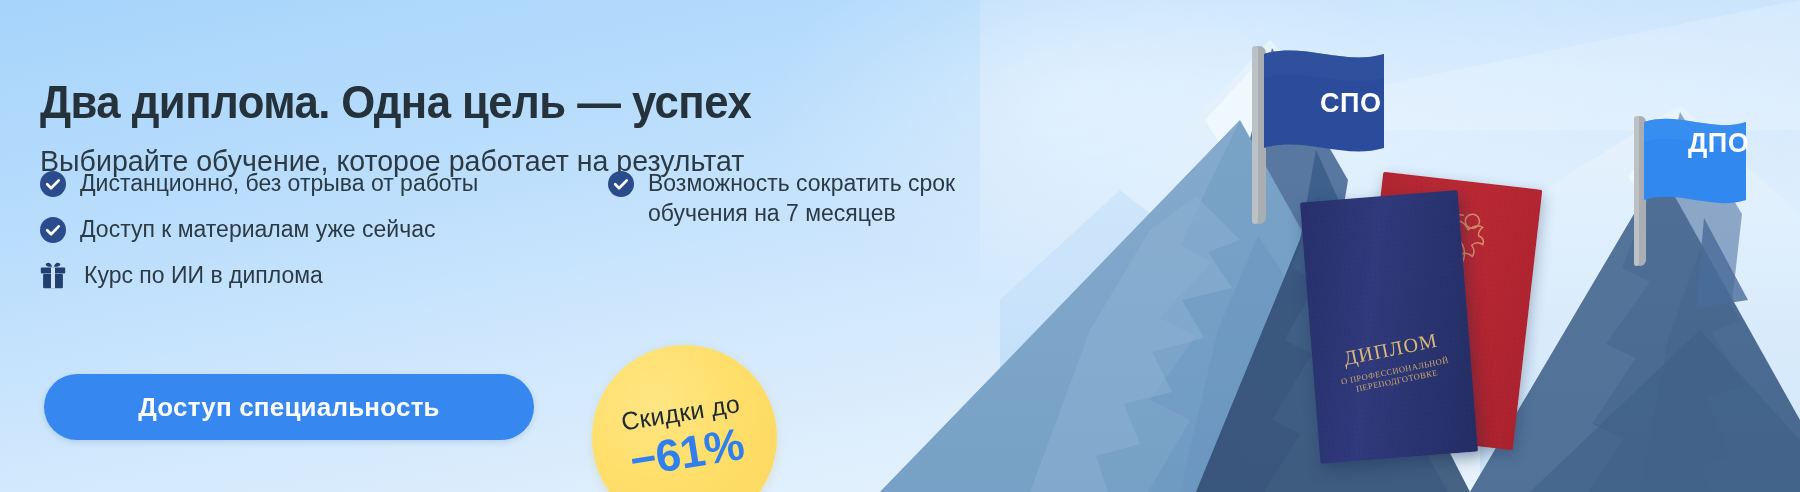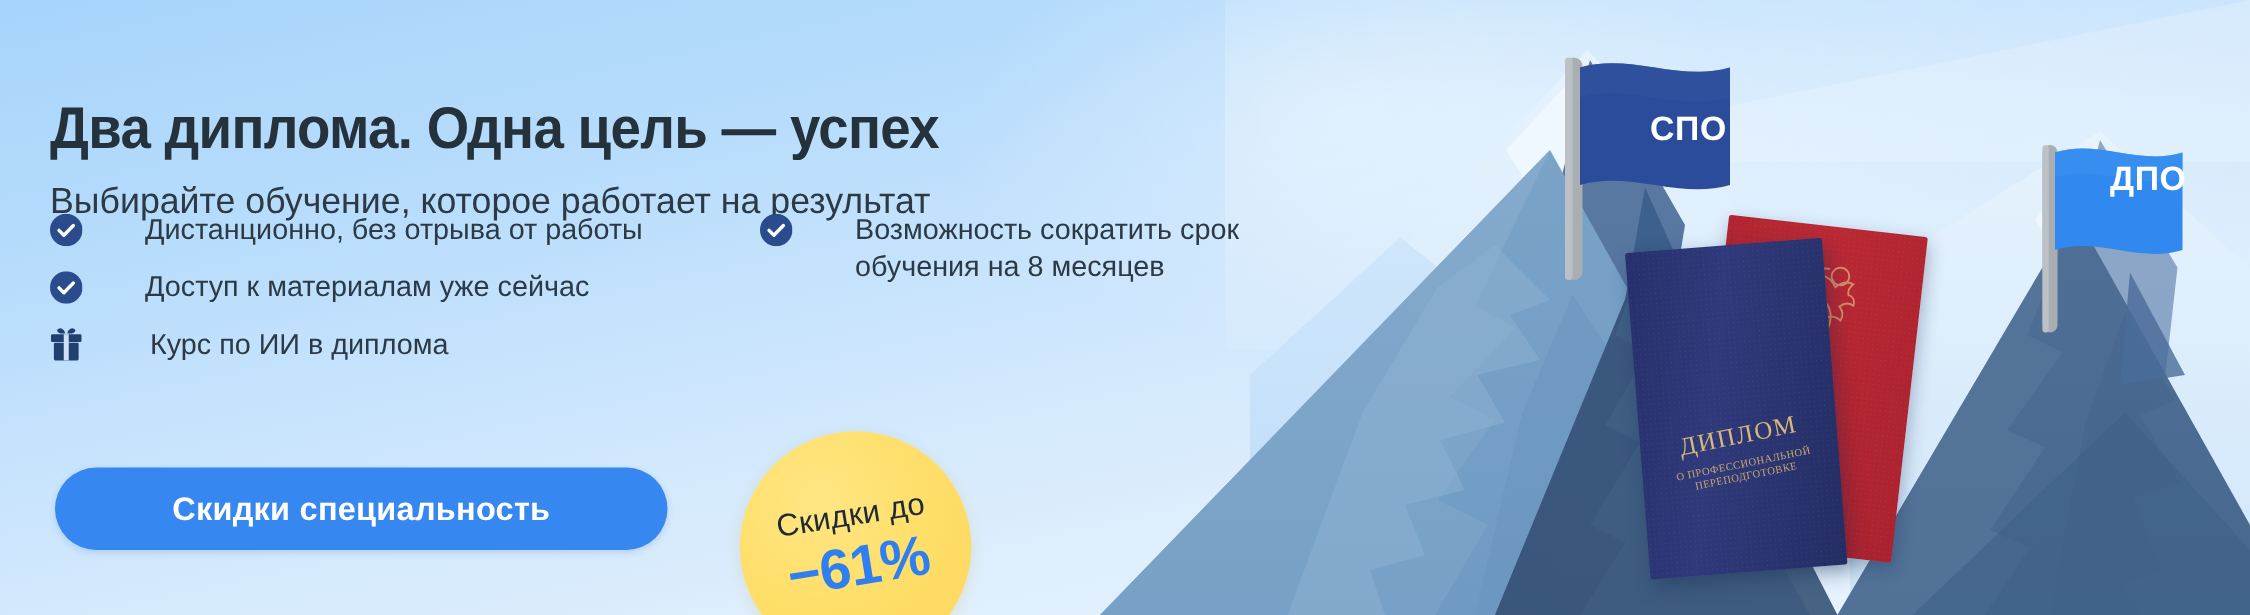--- a/index.html
+++ b/index.html
@@ -38,21 +38,21 @@
   .subhead{
     position:absolute;left:40px;top:112px;
     font-size:29px;line-height:40px;font-weight:400;color:#2c3a45;
     white-space:nowrap;transform:scaleX(.985);transform-origin:left center;
   }
 
   .bullets{position:absolute;left:40px;top:168px;width:930px;}
   .col{position:absolute;top:0;}
   .col.left{left:0;width:520px;}
   .col.right{left:568px;width:400px;}
-  .bullet{display:flex;align-items:flex-start;margin-bottom:16px;gap:36px;}
+  .bullet{display:flex;align-items:flex-start;margin-bottom:16px;}
   .bullet .ico{flex:0 0 auto;width:26px;height:26px;margin-right:14px;margin-top:3px;}
   .bullet .txt{font-size:23px;line-height:30px;color:#2b3a44;font-weight:400;}
   .bullet.gift .ico{margin-top:1px;}
   .bullet.gift .txt{padding-left:4px;}
 
   .cta{
     position:absolute;left:44px;top:374px;
     width:490px;height:66px;border-radius:33px;
     background:#3787f0;border:none;cursor:pointer;
     display:flex;align-items:center;justify-content:center;
@@ -270,29 +270,29 @@
       <div class="col right">
 
 
         <div class="bullet">
           <span class="ico">
             <svg width="26" height="26" viewBox="0 0 26 26" xmlns="http://www.w3.org/2000/svg">
               <circle cx="13" cy="13" r="13" fill="#2b4c8c"></circle>
               <path d="M7.2 13.3 l3.9 3.9 l7.6 -7.8" fill="none" stroke="#fff" stroke-width="2.7" stroke-linecap="round" stroke-linejoin="round"></path>
             </svg>
           </span>
-          <span class="txt">Возможность сократить срок обучения на 8 месяцев</span>
+          <span class="txt">Возможность сократить срок обучения на 7 месяцев</span>
         </div>
 
       </div>
 
     </div>
 
     <button class="cta">
-      <span>Скидки специальность</span>
+      <span>Доступ специальность</span>
     </button>
 
   </div>
 
   <div class="badge">
     <div class="badge-inner">
       <span class="badge-top">Скидки до</span>
       <span class="badge-num">−61%</span>
     </div>
   </div>

